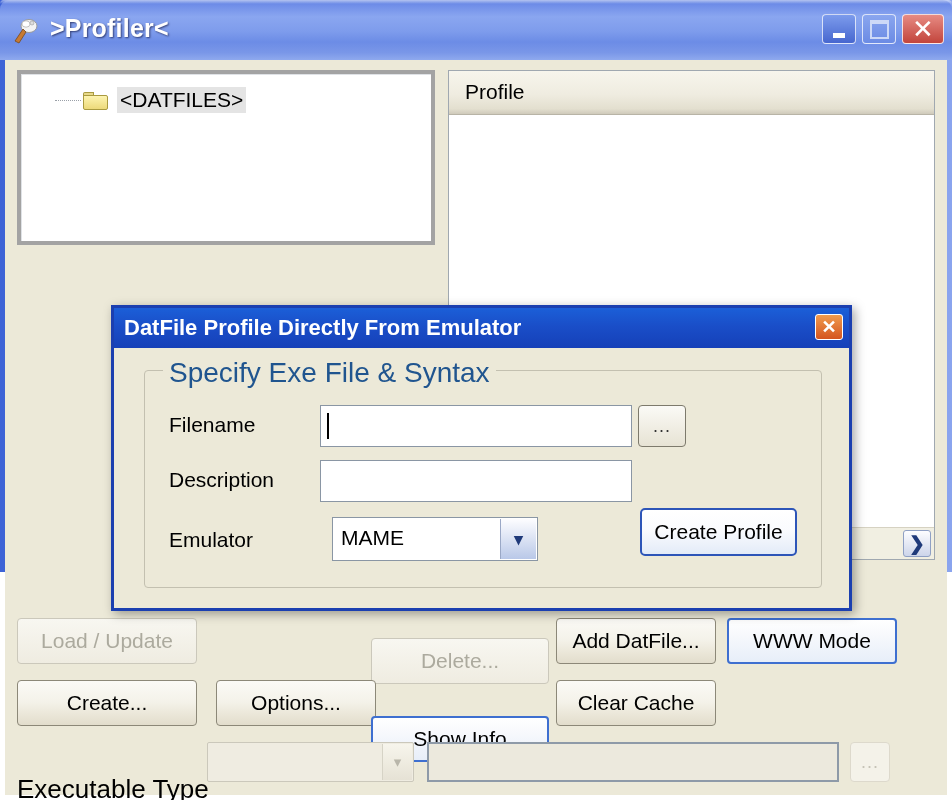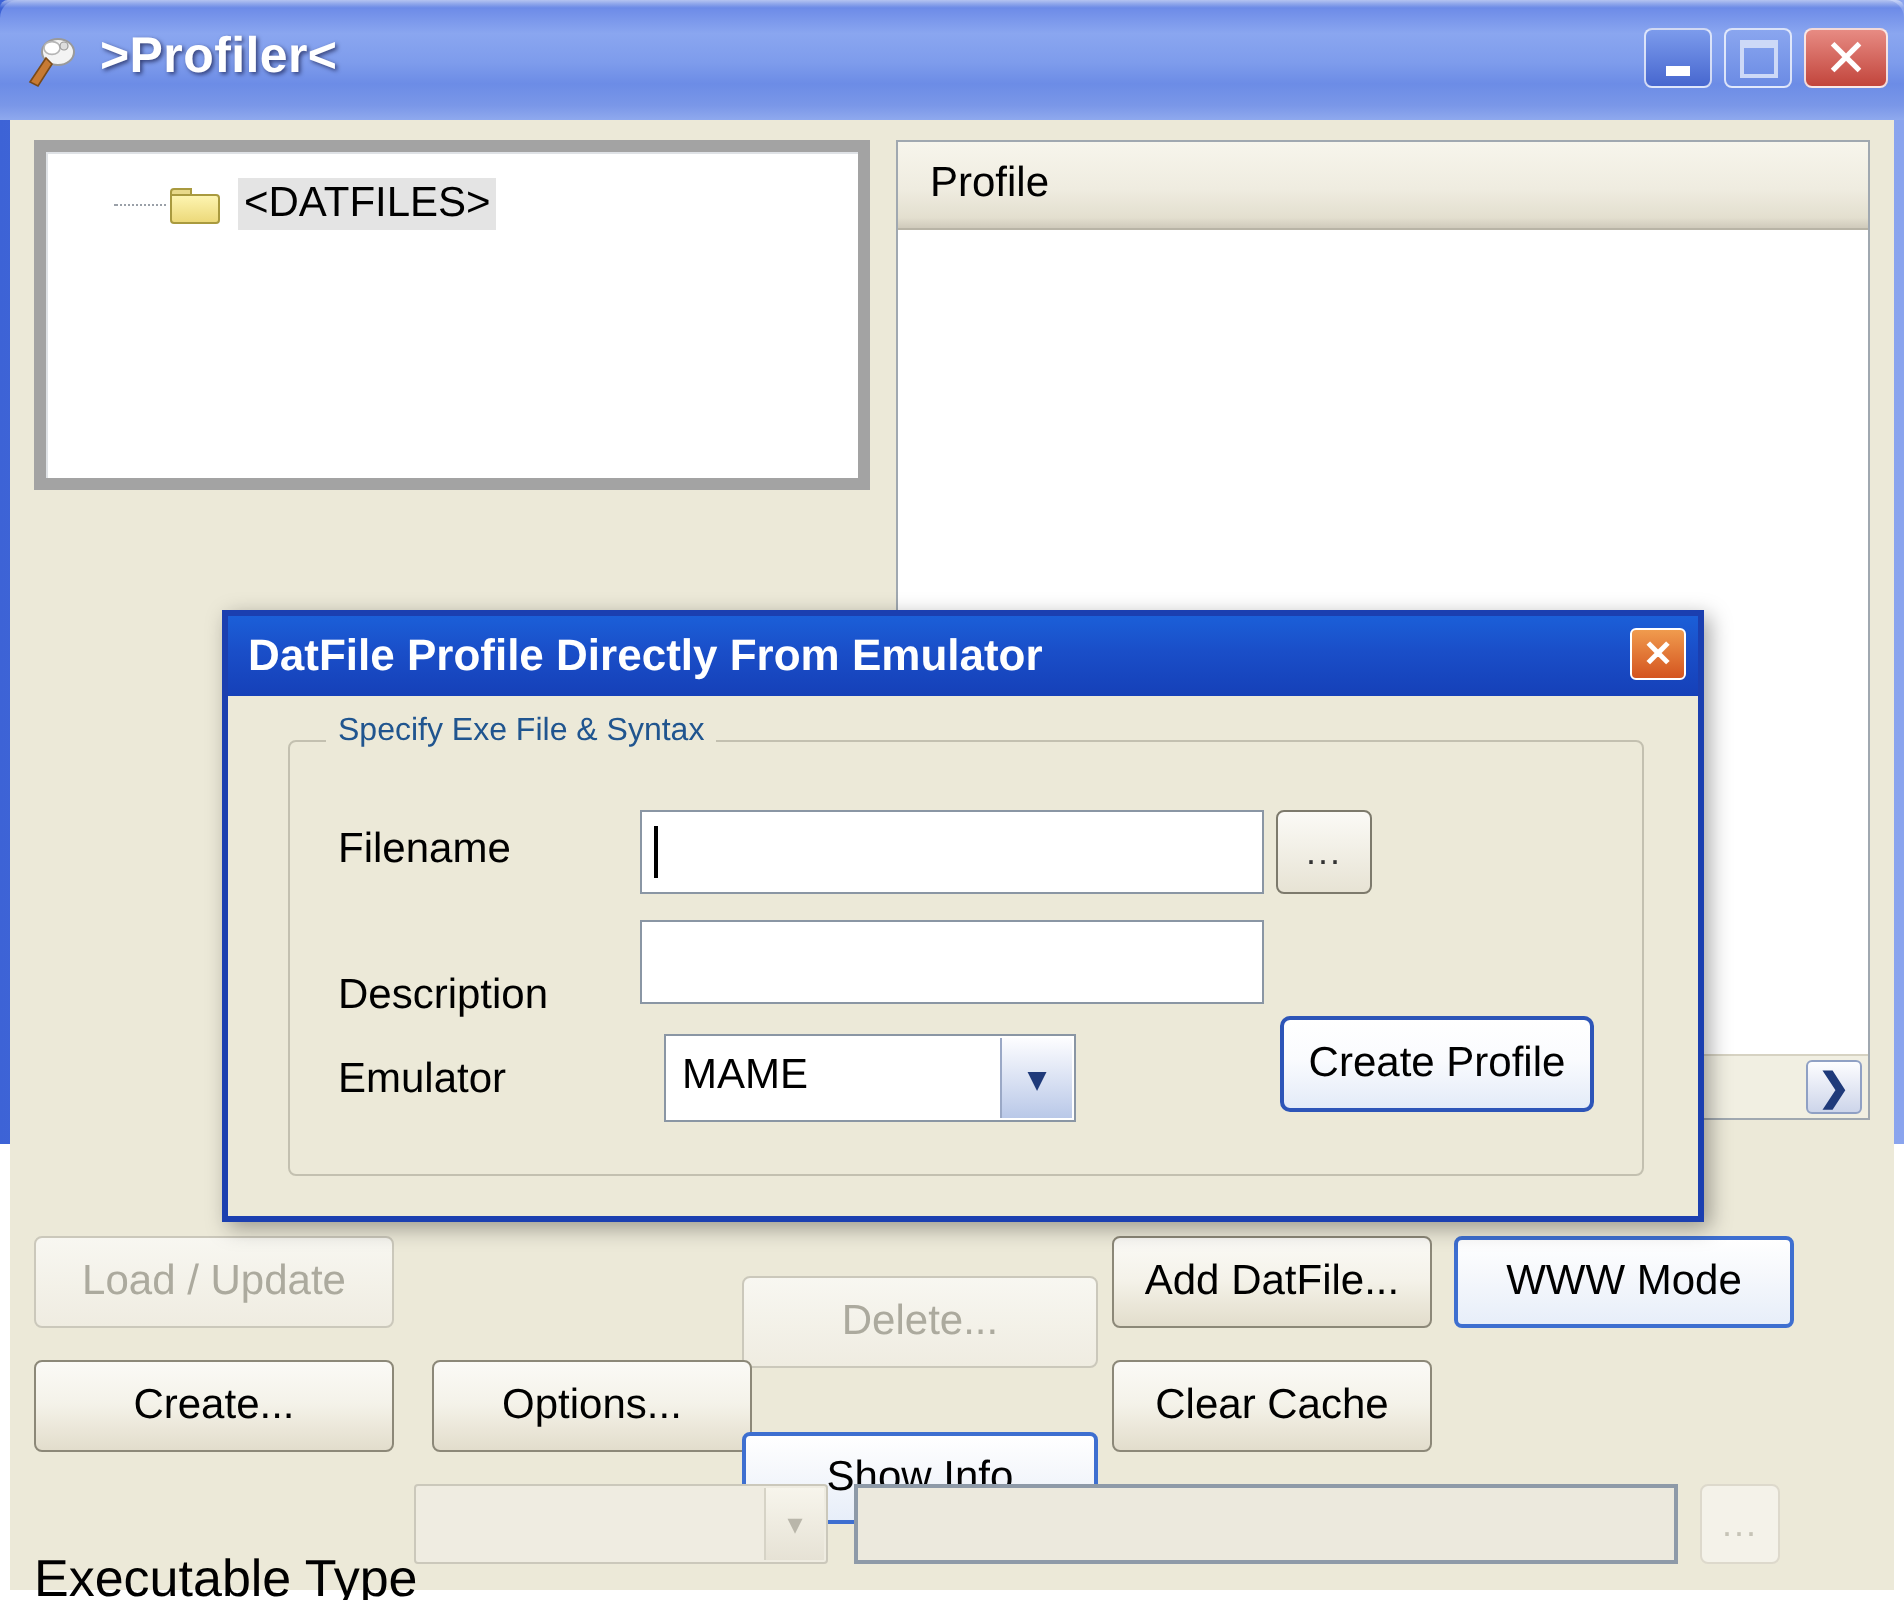--- a/index.html
+++ b/index.html
@@ -109,21 +109,21 @@
     background: #ece9d8;
     box-sizing: border-box;
   }
 
   
   #tree-panel {
     position: absolute;
     left: 12px; top: 10px;
     width: 418px; height: 175px;
     background: #ffffff;
-    border: 6px solid #a3a3a3;
+    border: 4px solid #a3a3a3;
     box-shadow: inset 1px 1px 0 #dfe2e6;
     box-sizing: border-box;
     overflow: hidden;
   }
   #tree-node {
     position: absolute;
     left: 34px; top: 13px;
     display: flex; align-items: center;
     cursor: default;
   }
@@ -342,32 +342,32 @@
     width: 678px; height: 218px;
     border: 1px solid #c3c0b0;
     border-radius: 4px;
     box-sizing: border-box;
   }
   #groupbox-legend {
     position: absolute;
     left: 18px; top: -14px;
     background: #ece9d8;
     padding: 0 6px;
-    font-size: 16px;
+    font-size: 28px;
     color: #20558f;
     white-space: nowrap;
   }
 
   .dlg-label {
     position: absolute;
     font-size: 21px;
     color: #000;
   }
   #dlg-label-filename    { left: 55px; top: 105px; }
-  #dlg-label-description { left: 55px; top: 160px; margin-top: 18px; }
+  #dlg-label-description { left: 55px; top: 160px; }
   #dlg-label-emulator    { left: 55px; top: 220px; }
 
   .dlg-input {
     position: absolute;
     background: #ffffff;
     border: 1px solid #8a96a4;
     box-sizing: border-box;
     font-size: 20px;
     color: #000;
     padding: 0 6px;

